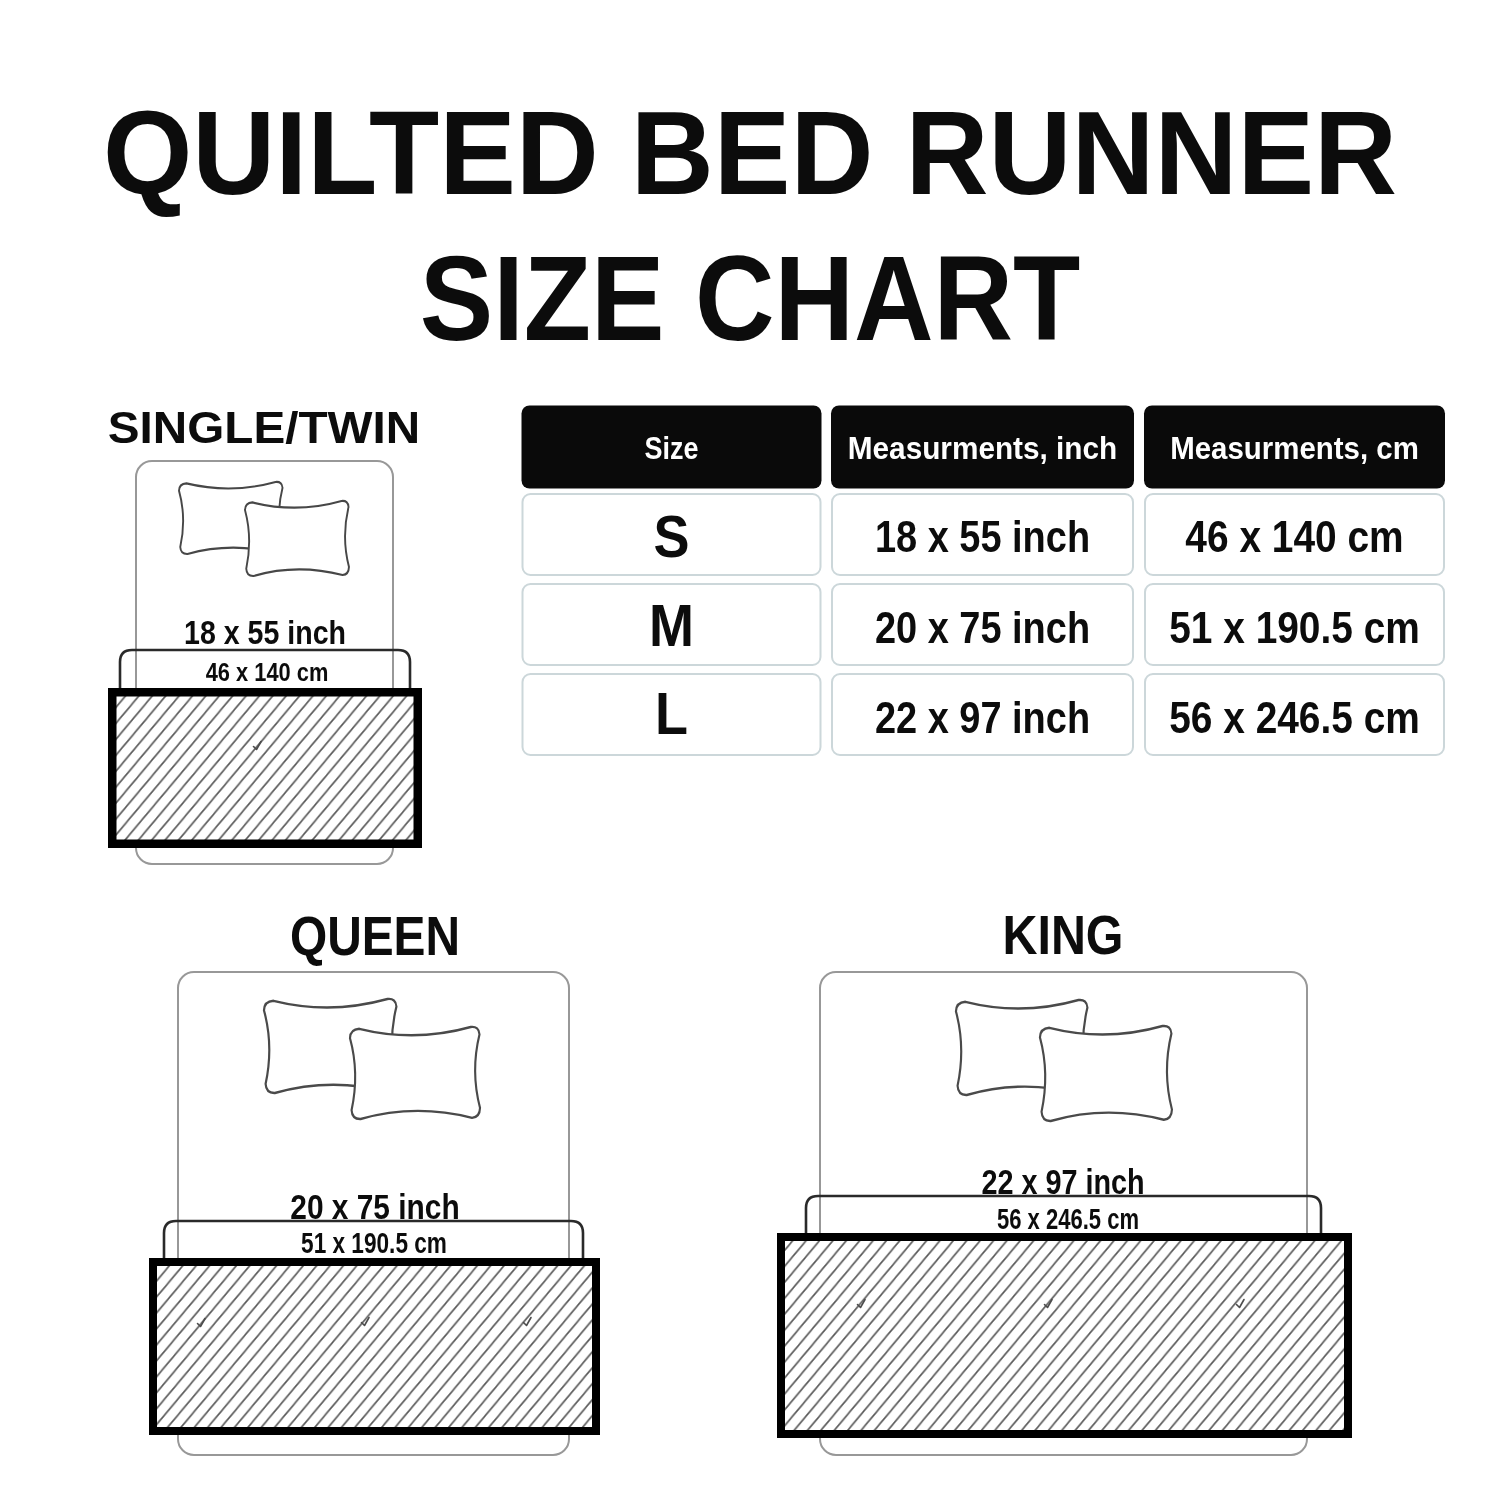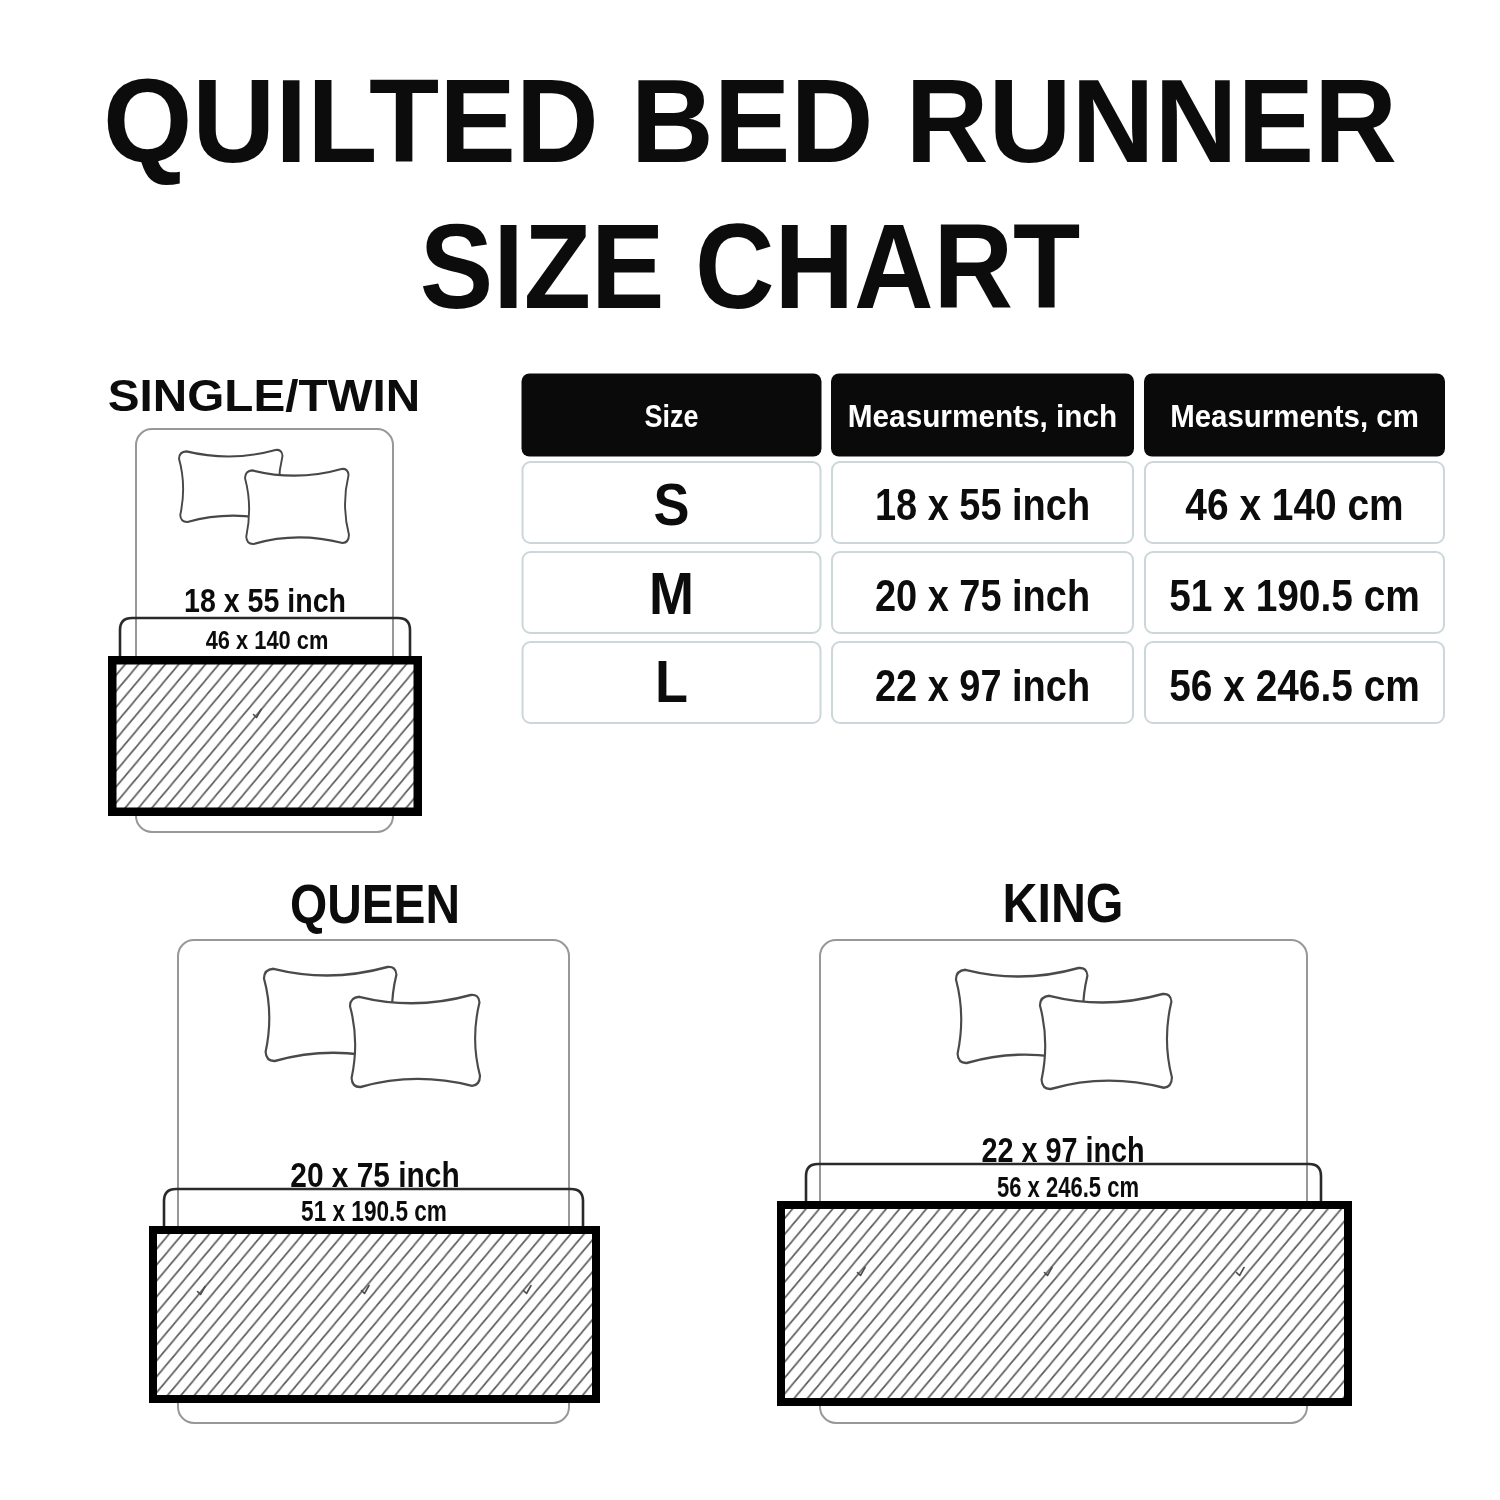--- a/index.html
+++ b/index.html
@@ -1,17 +1,17 @@
 <!DOCTYPE html>
 <html><head>
 <meta charset="utf-8">
 <style>
   html,body{margin:0;padding:0;background:#ffffff;}
   #page{position:relative;width:1500px;height:1424px;background:#eab308;overflow:hidden;
-        font-family:"Liberation Sans",sans-serif;}
+        font-family:"Liberation Sans",sans-serif;margin-top:32px;}
   svg text{font-family:"Liberation Sans",sans-serif;font-weight:bold;}
 </style>
 </head>
 <body>
 <div id="page">
 <svg width="1500" height="1500" viewBox="0 0 1500 1500">
   <defs>
 
     <pattern id="hatch" width="14.5" height="14.5" patternUnits="userSpaceOnUse" patternTransform="rotate(-5)">
       <path d="M-7.25,7.25 L7.25,-7.25 M0,14.5 L14.5,0 M7.25,21.75 L21.75,7.25" stroke="#565656" stroke-width="1.55" fill="none"></path>

